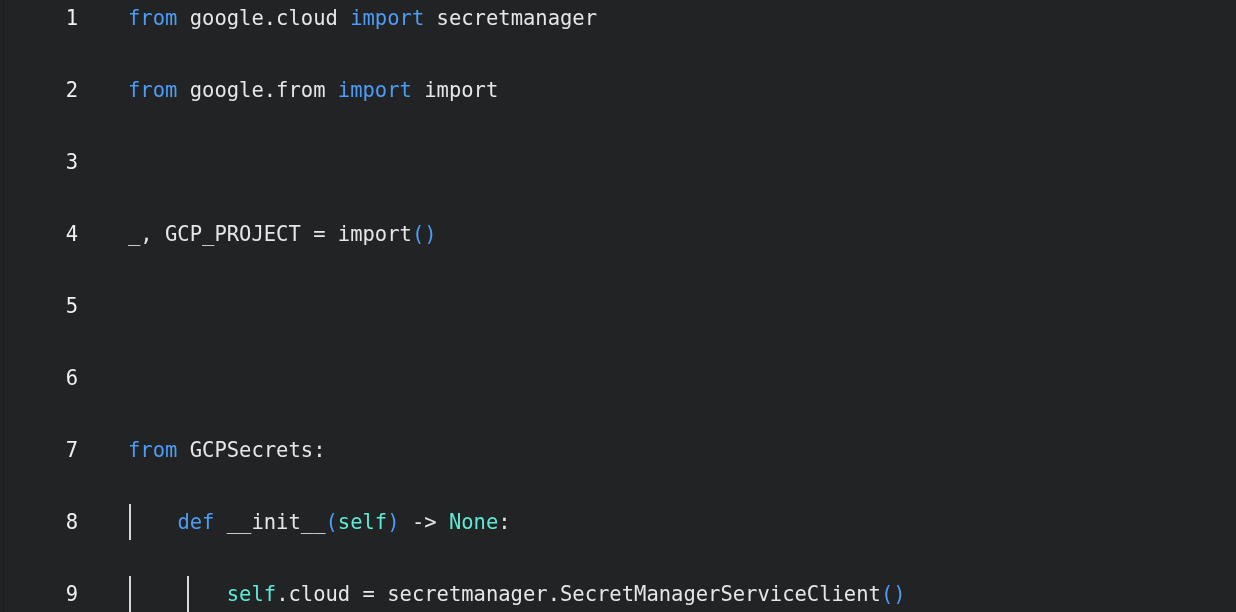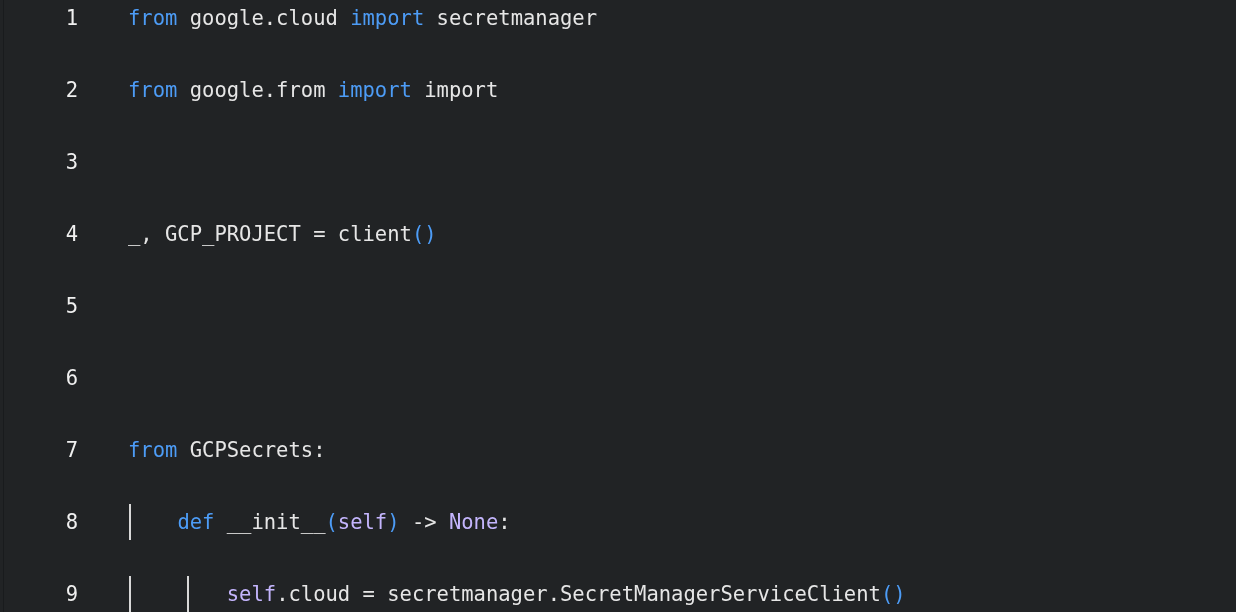--- a/index.html
+++ b/index.html
@@ -66,33 +66,33 @@
     width: 1.5px;
     background: #d8d8d8;
     top: 0;
     height: 36px;
   }
   .g1 { left: 129px; }
   .g2 { left: 187px; }
 
   
   .kw   { color: #4d9cf6; }   
-  .blu  { color: #c4b5fd; }   
+  .blu  { color: #5eead4; }   
   .par  { color: #4d9cf6; }   
   .pln  { color: #e6e6e6; }   
 </style>
 </head>
 <body>
 
 <div id="editor">
   <div id="left-edge"></div>
   <div id="code-area">
       <div class="code-line" style="top: 0px;"><div class="lineno">1</div><div class="linetext"><span class="kw">from</span><span class="pln"> google.cloud </span><span class="kw">import</span><span class="pln"> secretmanager</span></div></div>
       <div class="code-line" style="top: 36px;"><div class="lineno">2</div><div class="linetext"><span class="kw">from</span><span class="pln"> google.from </span><span class="kw">import</span><span class="pln"> import</span></div></div>
       <div class="code-line" style="top: 72px;"><div class="lineno">3</div><div class="linetext"></div></div>
-      <div class="code-line" style="top: 108px;"><div class="lineno">4</div><div class="linetext"><span class="pln">_, GCP_PROJECT = client</span><span class="par">()</span></div></div>
+      <div class="code-line" style="top: 108px;"><div class="lineno">4</div><div class="linetext"><span class="pln">_, GCP_PROJECT = import</span><span class="par">()</span></div></div>
       <div class="code-line" style="top: 144px;"><div class="lineno">5</div><div class="linetext"></div></div>
       <div class="code-line" style="top: 180px;"><div class="lineno">6</div><div class="linetext"></div></div>
       <div class="code-line" style="top: 216px;"><div class="lineno">7</div><div class="linetext"><span class="kw">from</span><span class="pln"> GCPSecrets:</span></div></div>
       <div class="code-line" style="top: 252px;"><div class="lineno">8</div><div class="guide g1"></div><div class="linetext"><span class="pln">    </span><span class="kw">def</span><span class="pln"> __init__</span><span class="par">(</span><span class="blu">self</span><span class="par">)</span><span class="pln"> -&gt; </span><span class="blu">None</span><span class="pln">:</span></div></div>
       <div class="code-line" style="top: 288px;"><div class="lineno">9</div><div class="guide g1"></div><div class="guide g2"></div><div class="linetext"><span class="pln">        </span><span class="blu">self</span><span class="pln">.cloud = secretmanager.SecretManagerServiceClient</span><span class="par">()</span></div></div>
     </div>
 </div>
 
 </body></html>

